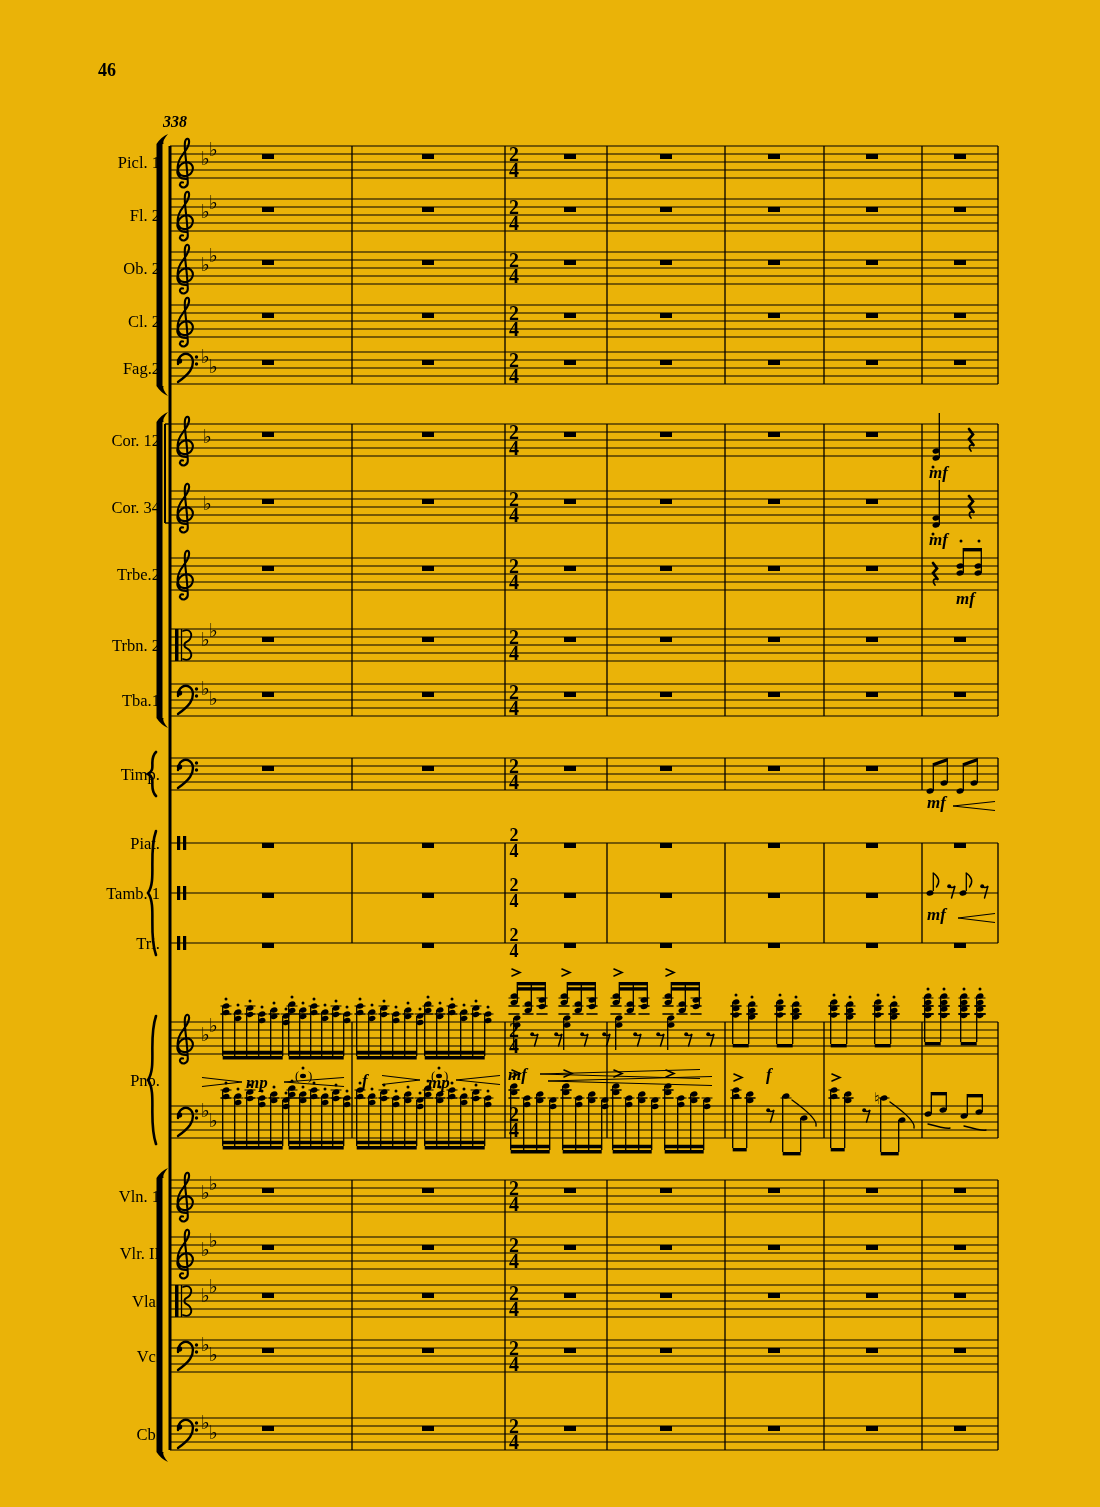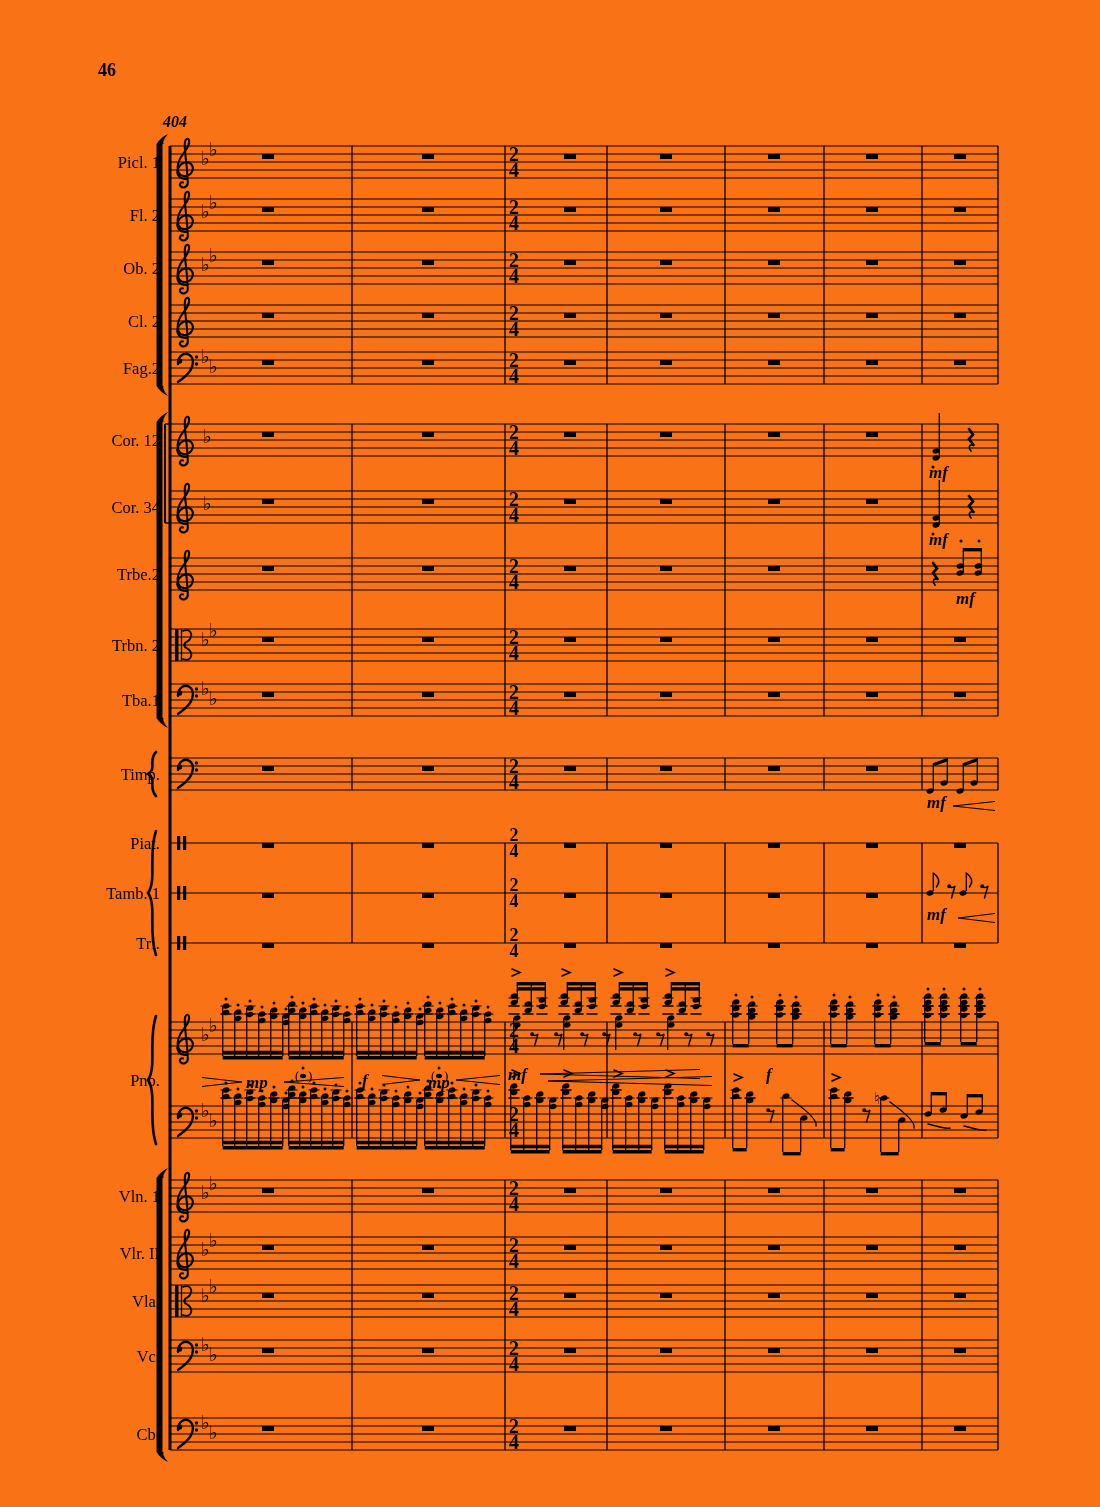--- a/index.html
+++ b/index.html
@@ -1,28 +1,28 @@
 <!DOCTYPE html>
 <html><head>
 <meta charset="utf-8">
 <style>
   html,body{margin:0;padding:0;background:#e8e8e8;}
-  #page{position:relative;width:1100px;height:1507px;background:#f97316;margin:0 auto;
+  #page{position:relative;width:1100px;height:1507px;background:#eab308;margin:0 auto;
         font-family:"Liberation Serif", serif; color:#000;}
   #score-svg{position:absolute;left:0;top:0;}
   .hdr{position:absolute;font-family:"Liberation Serif", serif;}
   #page-number{left:98px;top:60px;font-size:18px;font-weight:bold;}
   #measure-number{left:163px;top:113px;font-size:16px;font-weight:bold;font-style:italic;}
 </style>
 </head>
 <body>
 
 <div id="page">
   <div id="page-number" class="hdr">46</div>
-  <div id="measure-number" class="hdr">404</div>
+  <div id="measure-number" class="hdr">338</div>
   <svg id="score-svg" width="1100" height="1507" xmlns="http://www.w3.org/2000/svg">
       <line x1="170" y1="146" x2="998" y2="146" stroke="#000000" stroke-width="1.1"></line>
       <line x1="170" y1="154" x2="998" y2="154" stroke="#000000" stroke-width="1.1"></line>
       <line x1="170" y1="162" x2="998" y2="162" stroke="#000000" stroke-width="1.1"></line>
       <line x1="170" y1="170" x2="998" y2="170" stroke="#000000" stroke-width="1.1"></line>
       <line x1="170" y1="178" x2="998" y2="178" stroke="#000000" stroke-width="1.1"></line>
       <line x1="170" y1="199" x2="998" y2="199" stroke="#000000" stroke-width="1.1"></line>
       <line x1="170" y1="207" x2="998" y2="207" stroke="#000000" stroke-width="1.1"></line>
       <line x1="170" y1="215" x2="998" y2="215" stroke="#000000" stroke-width="1.1"></line>
       <line x1="170" y1="223" x2="998" y2="223" stroke="#000000" stroke-width="1.1"></line>

